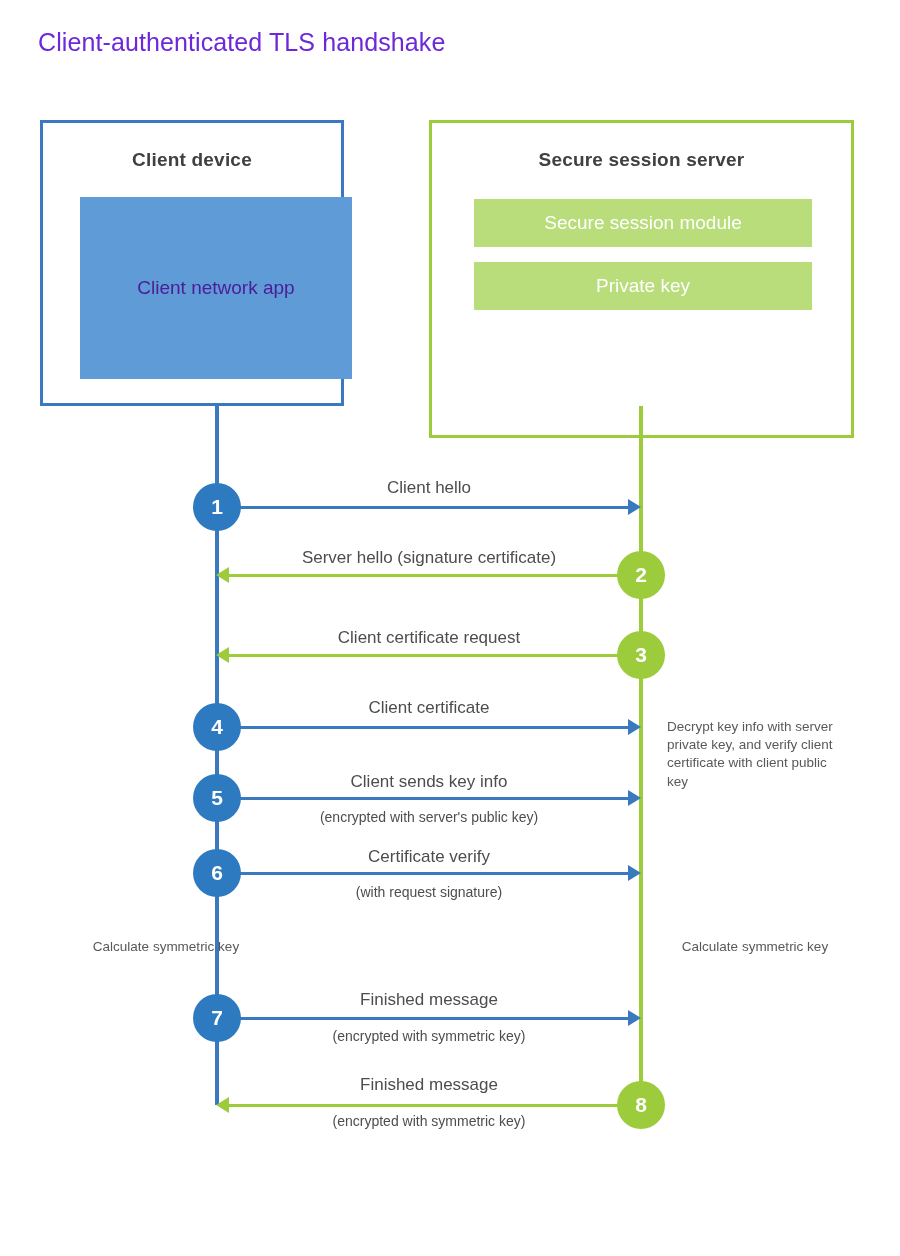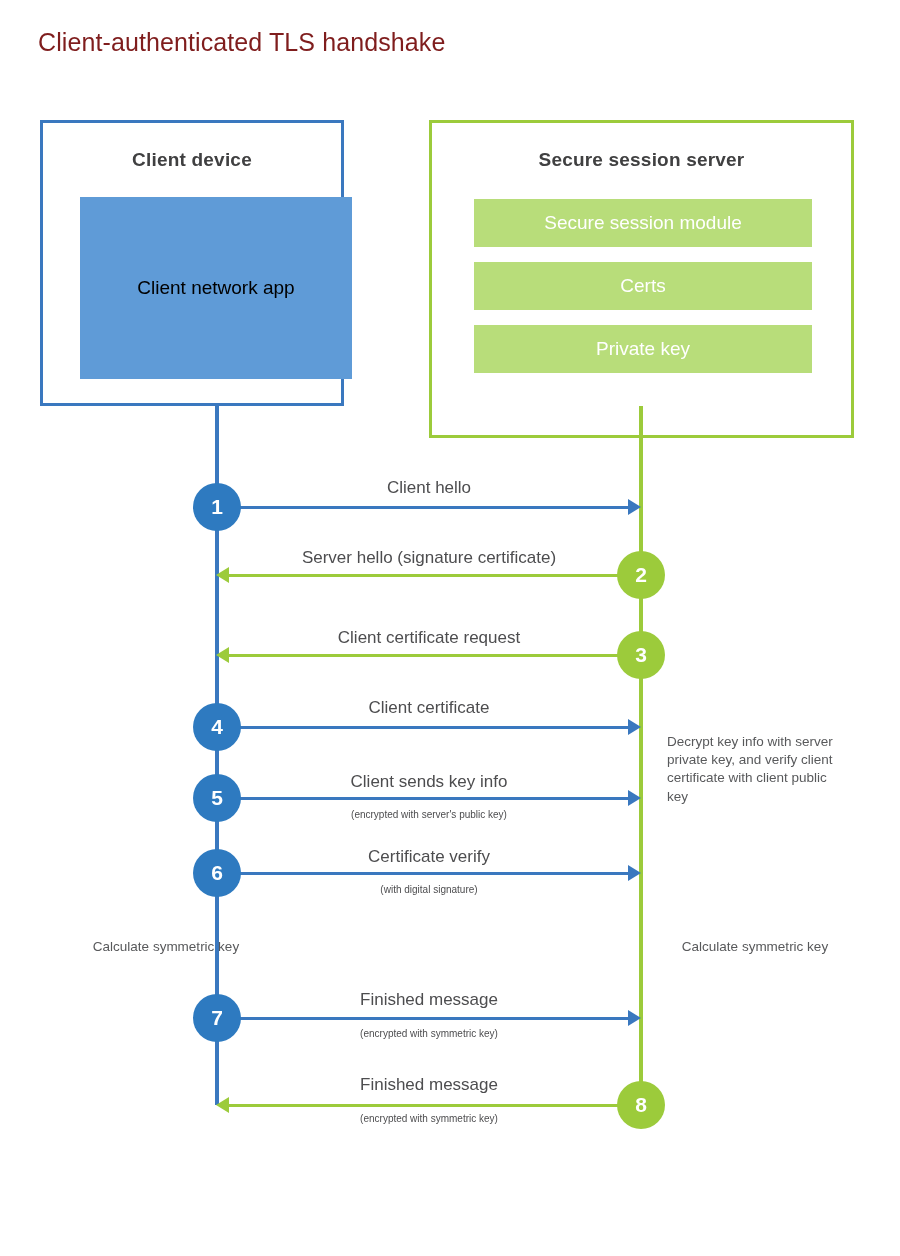--- a/index.html
+++ b/index.html
@@ -17,21 +17,21 @@
     overflow: hidden;
   }
 
   
   #page-title {
     position: absolute;
     left: 38px;
     top: 28px;
     font-size: 25px;
     font-weight: 400;
-    color: #7f1d1d;
+    color: #6d28d9;
     letter-spacing: 0.1px;
     white-space: nowrap;
   }
 
   
   .entity-box {
     position: absolute;
     background: #ffffff;
   }
   #client-box {
@@ -57,21 +57,21 @@
     letter-spacing: 0.2px;
   }
 
   #client-app-block {
     position: absolute;
     left: 37px;
     top: 74px;
     width: 272px;
     height: 182px;
     background: #5f9bd7;
-    color: #000000;
+    color: #4c1d95;
     font-size: 19px;
     display: flex;
     align-items: center;
     justify-content: center;
     text-align: center;
     line-height: 1.35;
   }
 
   #server-bars {
     position: absolute;
@@ -135,21 +135,21 @@
 
   .msg-label {
     position: absolute;
     font-size: 17px;
     color: #4d4d4f;
     white-space: nowrap;
     transform: translateX(-50%);
   }
   .msg-sub {
     position: absolute;
-    font-size: 10px;
+    font-size: 14px;
     color: #4d4d4f;
     white-space: nowrap;
     text-align: center;
     transform: translateX(-50%);
   }
   .side-note {
     position: absolute;
     font-size: 13.5px;
     line-height: 1.35;
     color: #58595b;
@@ -163,21 +163,20 @@
 
 <div class="entity-box" id="client-box">
   <div class="entity-title">Client device</div>
   <div id="client-app-block">Client network app</div>
 </div>
 
 <div class="entity-box" id="server-box">
   <div class="entity-title">Secure session server</div>
   <div id="server-bars">
     <div class="server-bar">Secure session module</div>
-    <div class="server-bar">Certs</div>
     <div class="server-bar">Private key</div>
   </div>
 </div>
 
 <div id="sequence">
 
   <div class="lifeline" id="client-lifeline"></div>
   <div class="lifeline" id="server-lifeline"></div>
 
   <div class="arrow-line blue" style="left:217px; top:506px; width:412px;"></div>
@@ -202,32 +201,32 @@
 
   <div class="arrow-line blue" style="left:217px; top:797px; width:412px;"></div>
   <div class="arrow-head right blue" style="left:628px; top:790px;"></div>
   <div class="msg-label" style="left:429px; top:772px;">Client sends key info</div>
   <div class="msg-sub" style="left:429px; top:809px;">(encrypted with server's public key)</div>
   <div class="step-circle blue" style="left:193px; top:774px;">5</div>
 
   <div class="arrow-line blue" style="left:217px; top:872px; width:412px;"></div>
   <div class="arrow-head right blue" style="left:628px; top:865px;"></div>
   <div class="msg-label" style="left:429px; top:847px;">Certificate verify</div>
-  <div class="msg-sub" style="left:429px; top:884px;">(with digital signature)</div>
+  <div class="msg-sub" style="left:429px; top:884px;">(with request signature)</div>
   <div class="step-circle blue" style="left:193px; top:849px;">6</div>
 
   <div class="arrow-line blue" style="left:217px; top:1017px; width:412px;"></div>
   <div class="arrow-head right blue" style="left:628px; top:1010px;"></div>
   <div class="msg-label" style="left:429px; top:990px;">Finished message</div>
   <div class="msg-sub" style="left:429px; top:1028px;">(encrypted with symmetric key)</div>
   <div class="step-circle blue" style="left:193px; top:994px;">7</div>
 
   <div class="arrow-line green" style="left:229px; top:1104px; width:412px;"></div>
   <div class="arrow-head left green" style="left:216px; top:1097px;"></div>
   <div class="msg-label" style="left:429px; top:1075px;">Finished message</div>
   <div class="msg-sub" style="left:429px; top:1113px;">(encrypted with symmetric key)</div>
   <div class="step-circle green" style="left:617px; top:1081px;">8</div>
 
-  <div class="side-note" style="left:667px; top:733px; width:170px;">Decrypt key info with server private key, and verify client certificate with client public key</div>
+  <div class="side-note" style="left:667px; top:718px; width:170px;">Decrypt key info with server private key, and verify client certificate with client public key</div>
   <div class="side-note centered" style="left:78px; top:938px; width:152px;">Calculate symmetric key</div>
   <div class="side-note centered" style="left:667px; top:938px; width:152px;">Calculate symmetric key</div>
 
 </div>
 
 </body></html>

